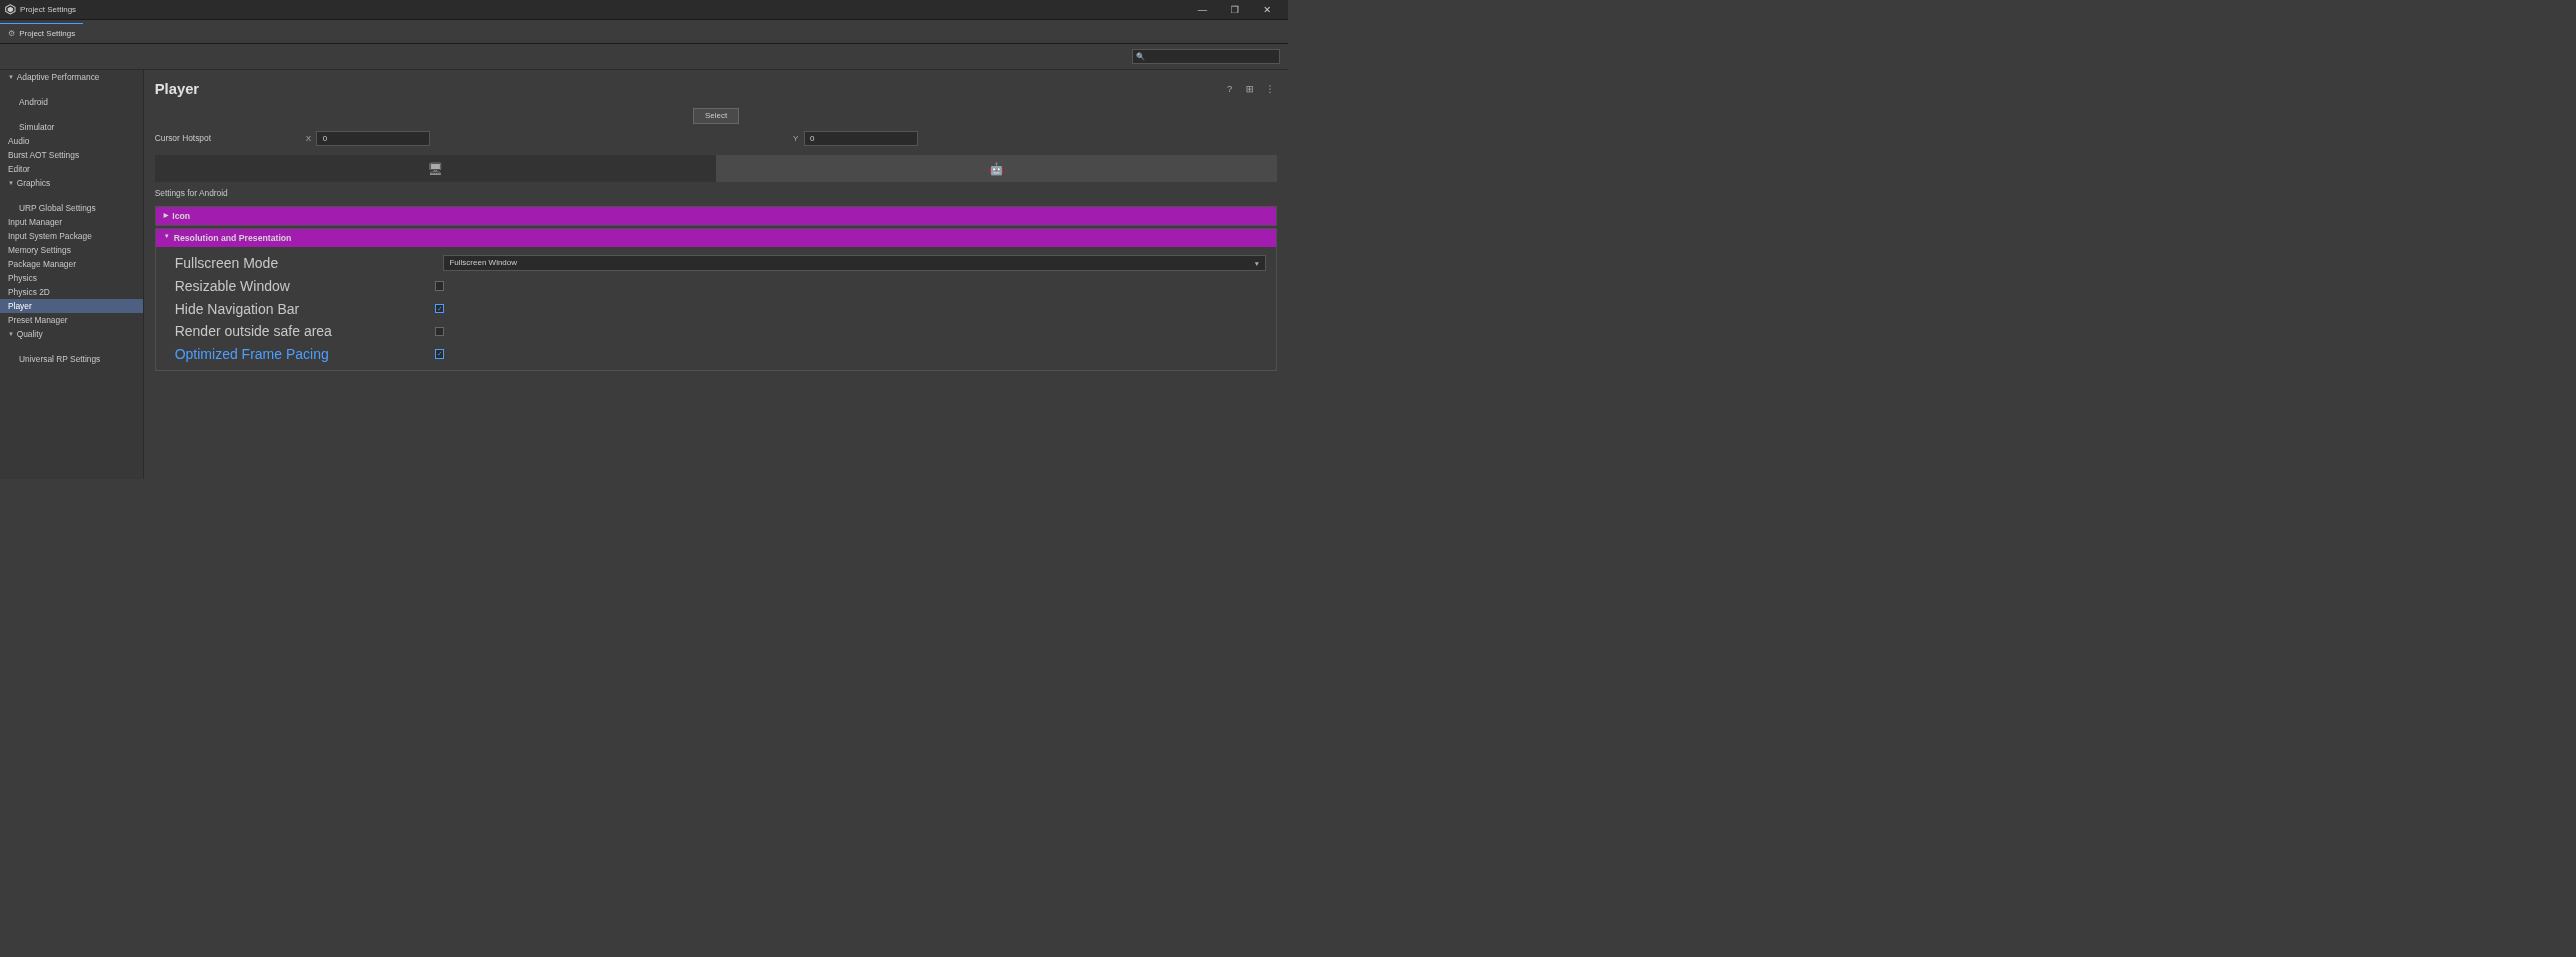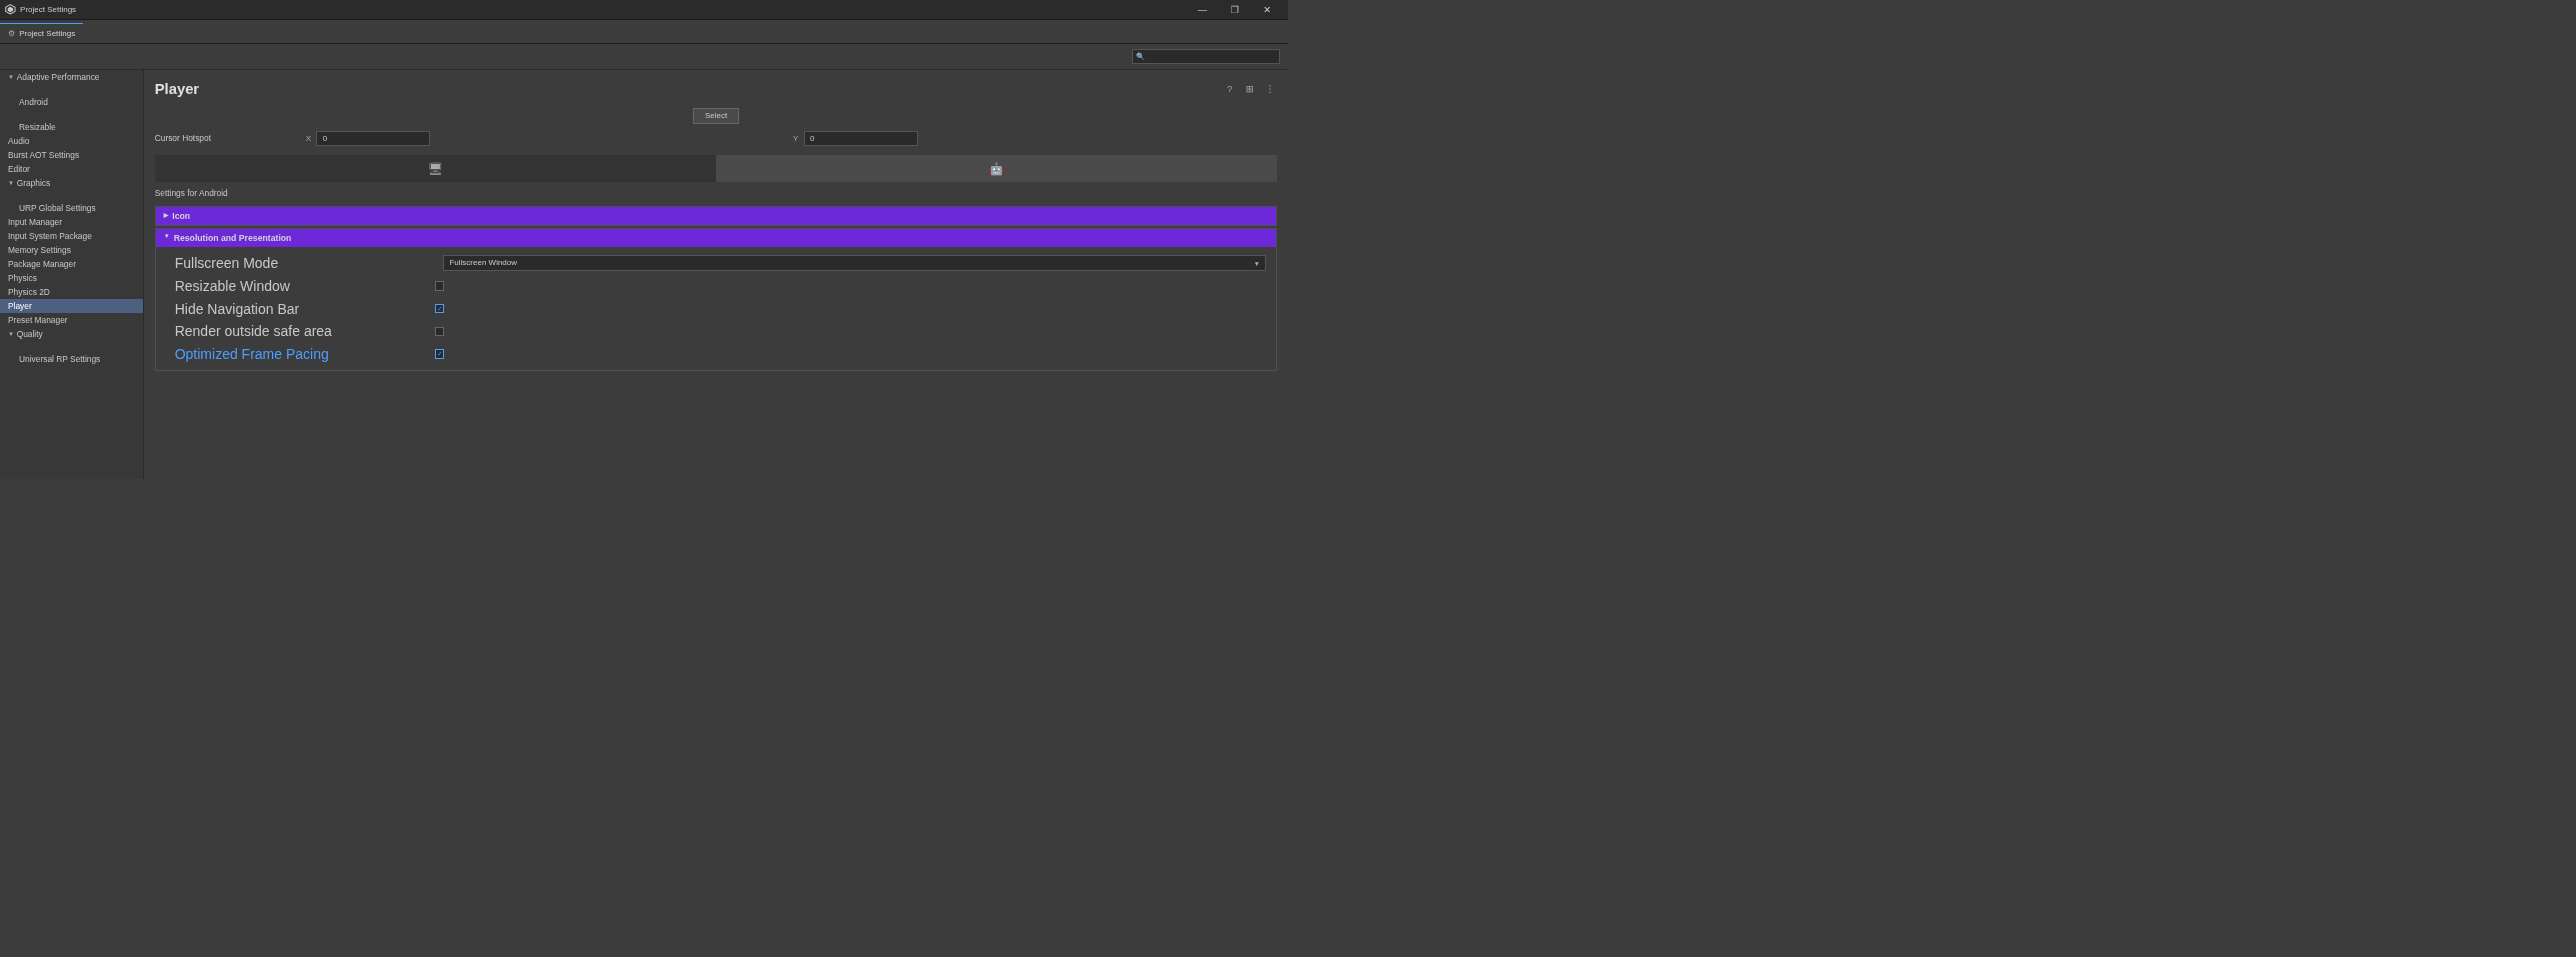--- a/index.html
+++ b/index.html
@@ -248,21 +248,21 @@
       color: #c8c8c8;
       font-size: 8.4px;
     }
 
     
     .collapsible-section {
       margin: 2.7px 10.7px;
       border: 0.7px solid #505050;
     }
     .collapsible-header {
-      background: #6d28d9;
+      background: #a21caf;
       padding: 4px 8px;
       display: flex;
       gap: 4px;
       cursor: pointer;
       font-size: 8.7px;
       font-weight: bold;
       color: #d4d4d4;
     }
     .collapsible-triangle { font-size: 6px; }
 
@@ -399,21 +399,21 @@
   <div class="sidebar">
 
     <div class="sidebar-item section-header">
       <span class="triangle">▼</span>
       <span>Adaptive Performance</span>
     </div>
     <div class="sidebar-item indent">
       <span>Android</span>
     </div>
     <div class="sidebar-item indent">
-      <span>Resizable</span>
+      <span>Simulator</span>
     </div>
 
     <div class="sidebar-item">
       <span>Audio</span>
     </div>
 
     <div class="sidebar-item">
       <span>Burst AOT Settings</span>
     </div>
 

